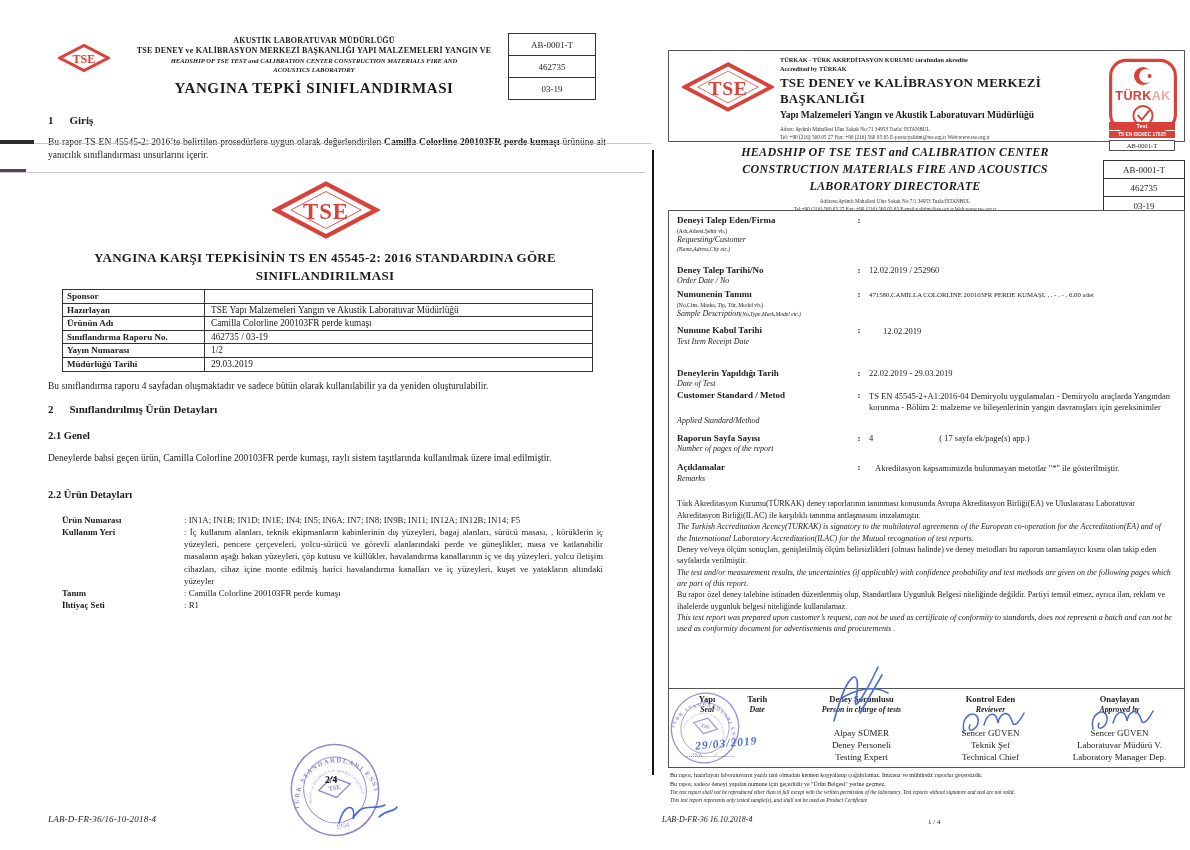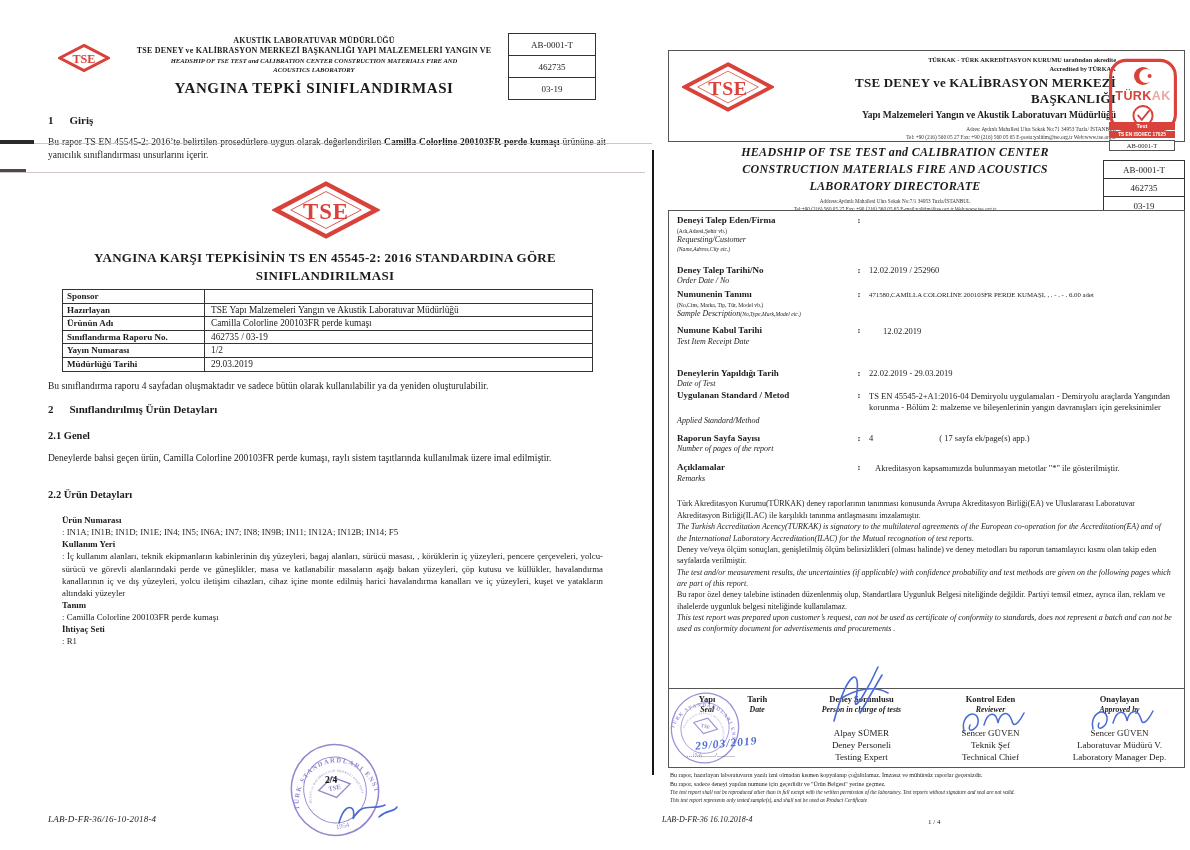--- a/index.html
+++ b/index.html
@@ -36,33 +36,33 @@
   .ltrow { display:flex; border-bottom:1px solid #333; min-height:13px; }
   .ltrow:last-child { border-bottom:none; }
   .ltlabel { width:142px; flex:none; border-right:1px solid #333; font-weight:bold; padding:0 4px; line-height:12.5px; }
   .ltval { flex:1; padding:0 6px; font-size:9.3px; line-height:12.5px; }
   .lp-note { left:48px; top:381px; font-size:9.5px; }
   .lp-s2h { left:48px; top:403px; font-size:11px; font-weight:bold; }
   .lp-s21h { left:48px; top:430px; font-size:10.5px; font-weight:bold; }
   .lp-s21p { left:48px; top:452px; width:558px; font-size:9.5px; text-align:justify; line-height:1.45; }
   .lp-s22h { left:48px; top:489px; font-size:10.5px; font-weight:bold; }
   .lp-details { left:62px; top:514px; width:541px; font-size:8.8px; line-height:1.38; }
-  .drow { display:flex;flex-direction:column; }
+  .drow { display:flex; }
   .dlabel { width:122px; flex:none; font-weight:bold; }
   .dval { flex:1; text-align:justify; }
   .lp-stamp { left:283px; top:740px; width:104px; height:100px; transform:rotate(-12deg); opacity:.92; }
   .lp-stamp-page { left:325px; top:775px; font-size:9.5px; font-weight:600; color:#111; }
   .lp-sig { left:333px; top:793px; width:70px; height:46px; }
   .lp-footer { left:48px; top:814px; font-size:9px; font-style:italic; letter-spacing:.2px; }
 
   
   .rp-edge { left:652px; top:150px; width:2px; height:625px; background:#161616; }
   .rp-headbox { left:668px; top:50px; width:517px; height:92px; border:1.2px solid #555; background:#fff; }
   .rp-tse-logo { left:682px; top:62px; width:92px; height:50px; }
-  .rp-headcenter { left:780px; top:56px; width:336px; text-align:right; }
+  .rp-headcenter { left:780px; top:56px; width:336px; text-align:left; }
   .rp-accred { font-size:6.3px; font-weight:bold; line-height:1.35; }
   .rp-title { font-size:13px; font-weight:bold; margin-top:2px; letter-spacing:.2px; }
   .rp-subtitle { font-size:9.5px; font-weight:bold; margin-top:3px; }
   .rp-addr { font-size:5.3px; margin-top:6px; line-height:1.5; color:#333; }
   .rp-turkak { left:1107px; top:58px; width:72px; text-align:center; }
   .rp-turkak-strips { left:1109px; top:122px; width:66px; text-align:center; }
   .strip-red { background:#d8423a; color:#fff; font-weight:bold; padding:1px 0; font-family:"Liberation Sans", sans-serif; }
   .strip1 { font-size:5.5px; }
   .strip2 { font-size:4.8px; margin-top:1px; }
   .strip3 { border:1px solid #555; font-size:6.5px; margin-top:2px; padding:1px 0; background:#fff; }
@@ -328,21 +328,21 @@
       <div class="flabel">
         <div class="flabel-tr">Deneylerin Yapıldığı Tarih</div>
         <div class="flabel-en">Date of Test</div>
       </div>
       <div class="fcolon">:</div>
       <div class="fvalue">22.02.2019 - 29.03.2019</div>
     </div>
 
     <div class="frow" style="margin-bottom:6px">
       <div class="flabel">
-        <div class="flabel-tr">Uygulanan Standard / Metod</div>
+        <div class="flabel-tr">Customer Standard / Metod</div>
         <div class="flabel-en" style="margin-top:14px">Applied Standard/Method</div>
       </div>
       <div class="fcolon">:</div>
       <div class="fvalue">TS EN 45545-2+A1:2016-04 Demiryolu uygulamaları - Demiryolu araçlarda Yangından korunma - Bölüm 2: malzeme ve bileşenlerinin yangın davranışları için gereksinimler</div>
     </div>
 
     <div class="frow" style="margin-bottom:7px">
       <div class="flabel">
         <div class="flabel-tr">Raporun Sayfa Sayısı</div>
         <div class="flabel-en">Number of pages of the report</div>

